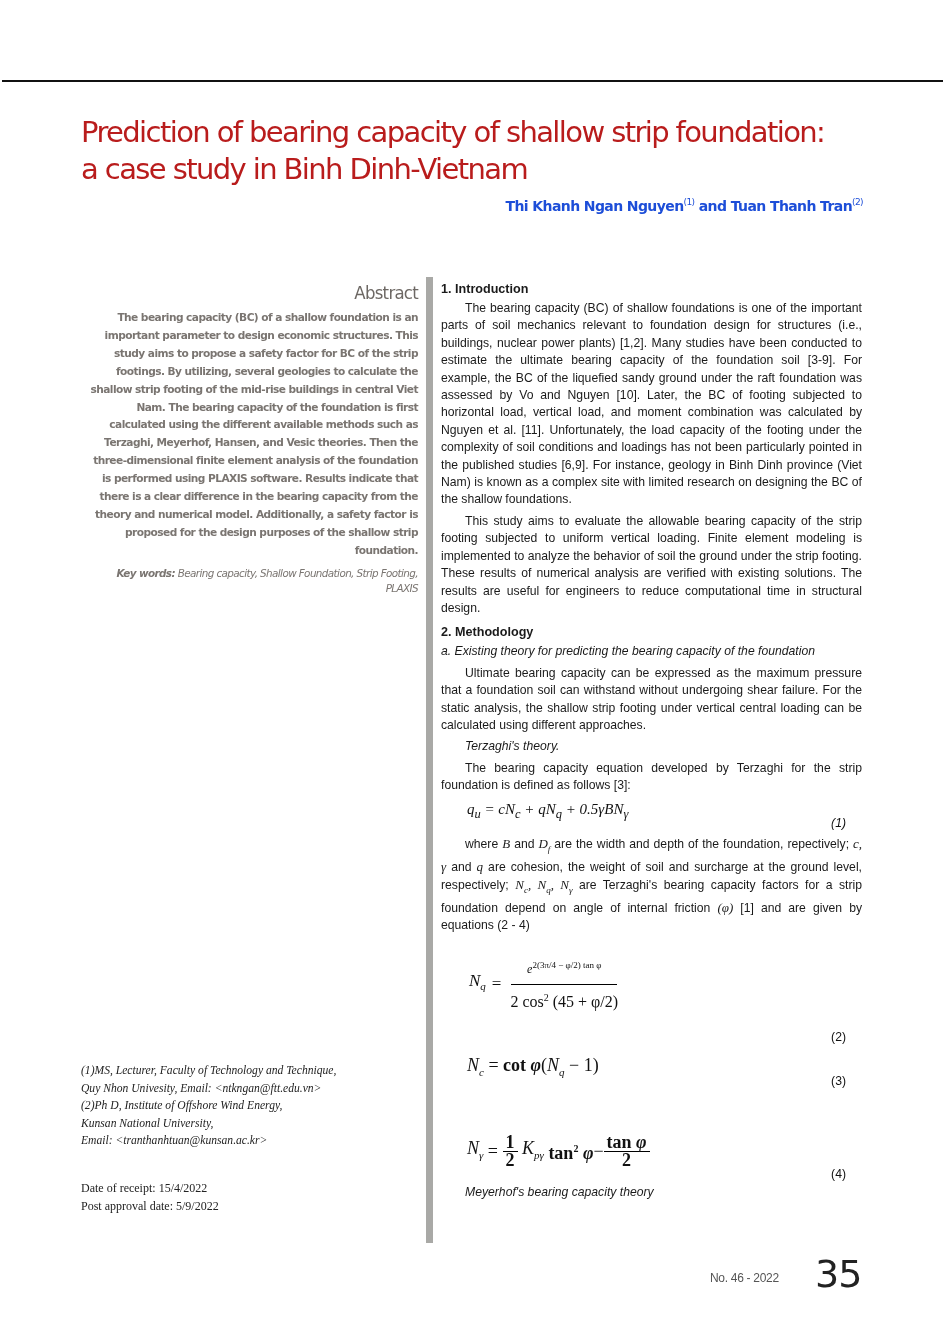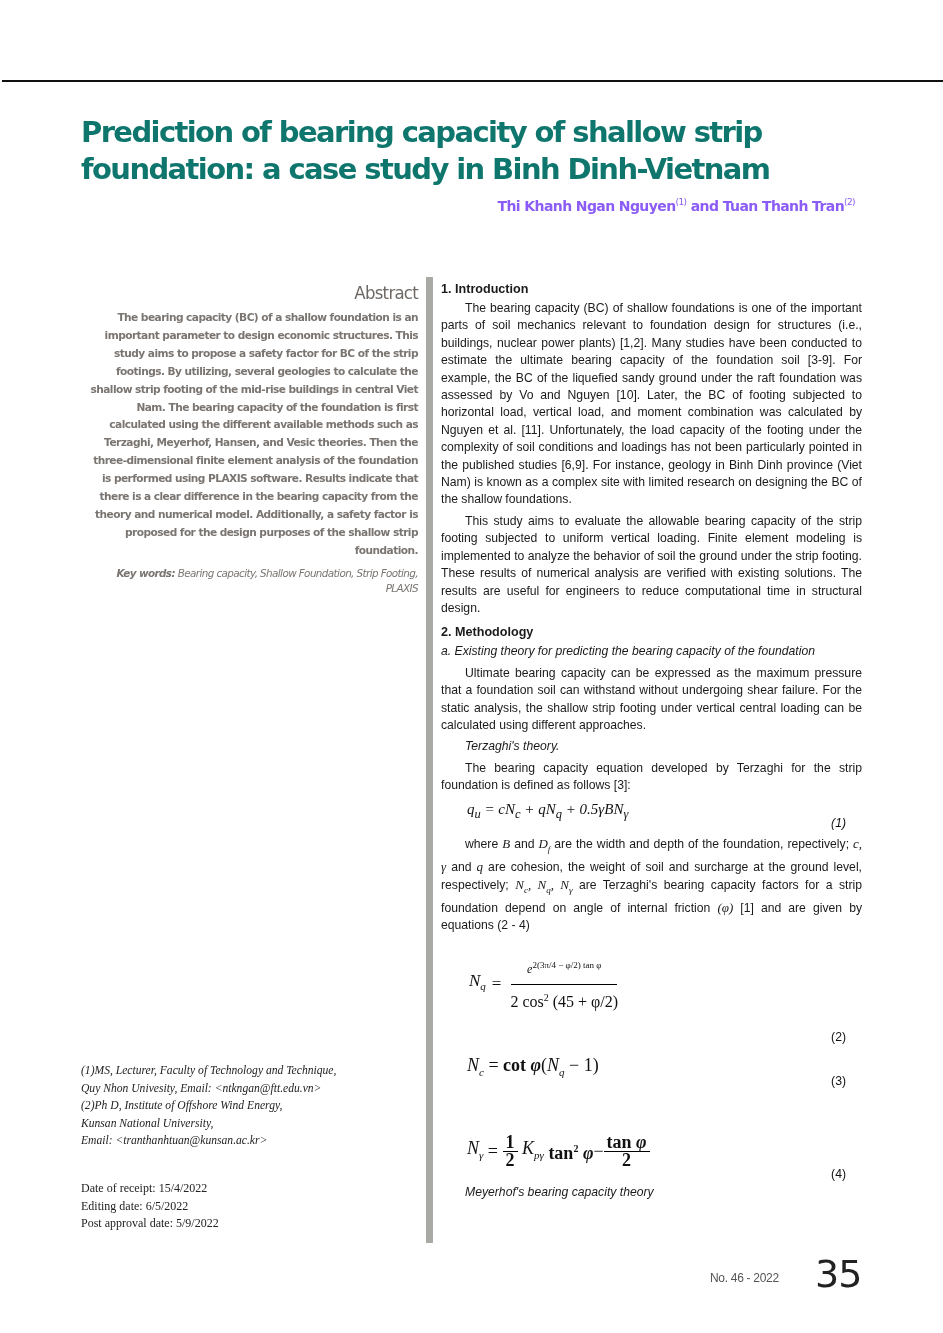--- a/index.html
+++ b/index.html
@@ -3,27 +3,27 @@
   <meta charset="utf-8">
   <style>
     * { box-sizing: border-box; margin: 0; padding: 0; }
     html, body { width: 943px; height: 1333px; background: #ffffff; overflow: hidden; }
     body { position: relative; font-family: "Liberation Sans", sans-serif; color: #1a1a1a; }
 
     .top-rule { position: absolute; left: 2px; top: 80px; width: 941px; height: 2px; background: #111; }
 
     .title {
       position: absolute; left: 81px; top: 114px; width: 760px;
-      font-family: "DejaVu Sans", sans-serif; font-weight: bold; font-size: 29px;
-      line-height: 37px; letter-spacing: -1.6px; color: #0f766e;
+      font-family: "DejaVu Sans", sans-serif; font-weight: normal; font-size: 29px;
+      line-height: 37px; letter-spacing: -1.6px; color: #b91c1c;
     }
     .authors {
-      position: absolute; right: 88px; top: 197px;
+      position: absolute; right: 80px; top: 197px;
       font-family: "DejaVu Sans", sans-serif; font-weight: bold; font-size: 14px;
-      letter-spacing: -0.6px; color: #8b5cf6;
+      letter-spacing: -0.6px; color: #1d4ed8;
     }
     .authors sup { font-size: 9px; font-weight: normal; vertical-align: 6px; }
 
     
     .abstract-col { position: absolute; left: 82px; top: 280px; width: 336px; text-align: right; }
     .abstract-heading {
       font-family: "DejaVu Sans", sans-serif; font-size: 18px; letter-spacing: -0.8px;
       color: #6d6864; line-height: 26px; margin-bottom: 3px; transform: scaleX(0.92); transform-origin: right;
     }
     .abstract-text {
@@ -96,21 +96,20 @@
 <div class="affiliations">
   <div>(1)MS, Lecturer, Faculty of Technology and Technique,</div>
   <div>Quy Nhon Univesity, Email: &lt;ntkngan@ftt.edu.vn&gt;</div>
   <div>(2)Ph D, Institute of Offshore Wind Energy,</div>
   <div>Kunsan National University,</div>
   <div>Email: &lt;tranthanhtuan@kunsan.ac.kr&gt;</div>
 </div>
 
 <div class="dates">
   <div>Date of receipt: 15/4/2022</div>
-  <div>Editing date: 6/5/2022</div>
   <div>Post approval date: 5/9/2022</div>
 </div>
 
 <div class="vbar"></div>
 
 <div class="main-col">
   <div class="sec-heading">1. Introduction</div>
   <p class="para">The bearing capacity (BC) of shallow foundations is one of the important parts of soil mechanics relevant to foundation design for structures (i.e., buildings, nuclear power plants) [1,2]. Many studies have been conducted to estimate the ultimate bearing capacity of the foundation soil [3-9]. For example, the BC of the liquefied sandy ground under the raft foundation was assessed by Vo and Nguyen [10]. Later, the BC of footing subjected to horizontal load, vertical load, and moment combination was calculated by Nguyen et al. [11]. Unfortunately, the load capacity of the footing under the complexity of soil conditions and loadings has not been particularly pointed in the published studies [6,9]. For instance, geology in Binh Dinh province (Viet Nam) is known as a complex site with limited research on designing the BC of the shallow foundations.</p>
   <p class="para">This study aims to evaluate the allowable bearing capacity of the strip footing subjected to uniform vertical loading. Finite element modeling is implemented to analyze the behavior of soil the ground under the strip footing. These results of numerical analysis are verified with existing solutions. The results are useful for engineers to reduce computational time in structural design.</p>
 

